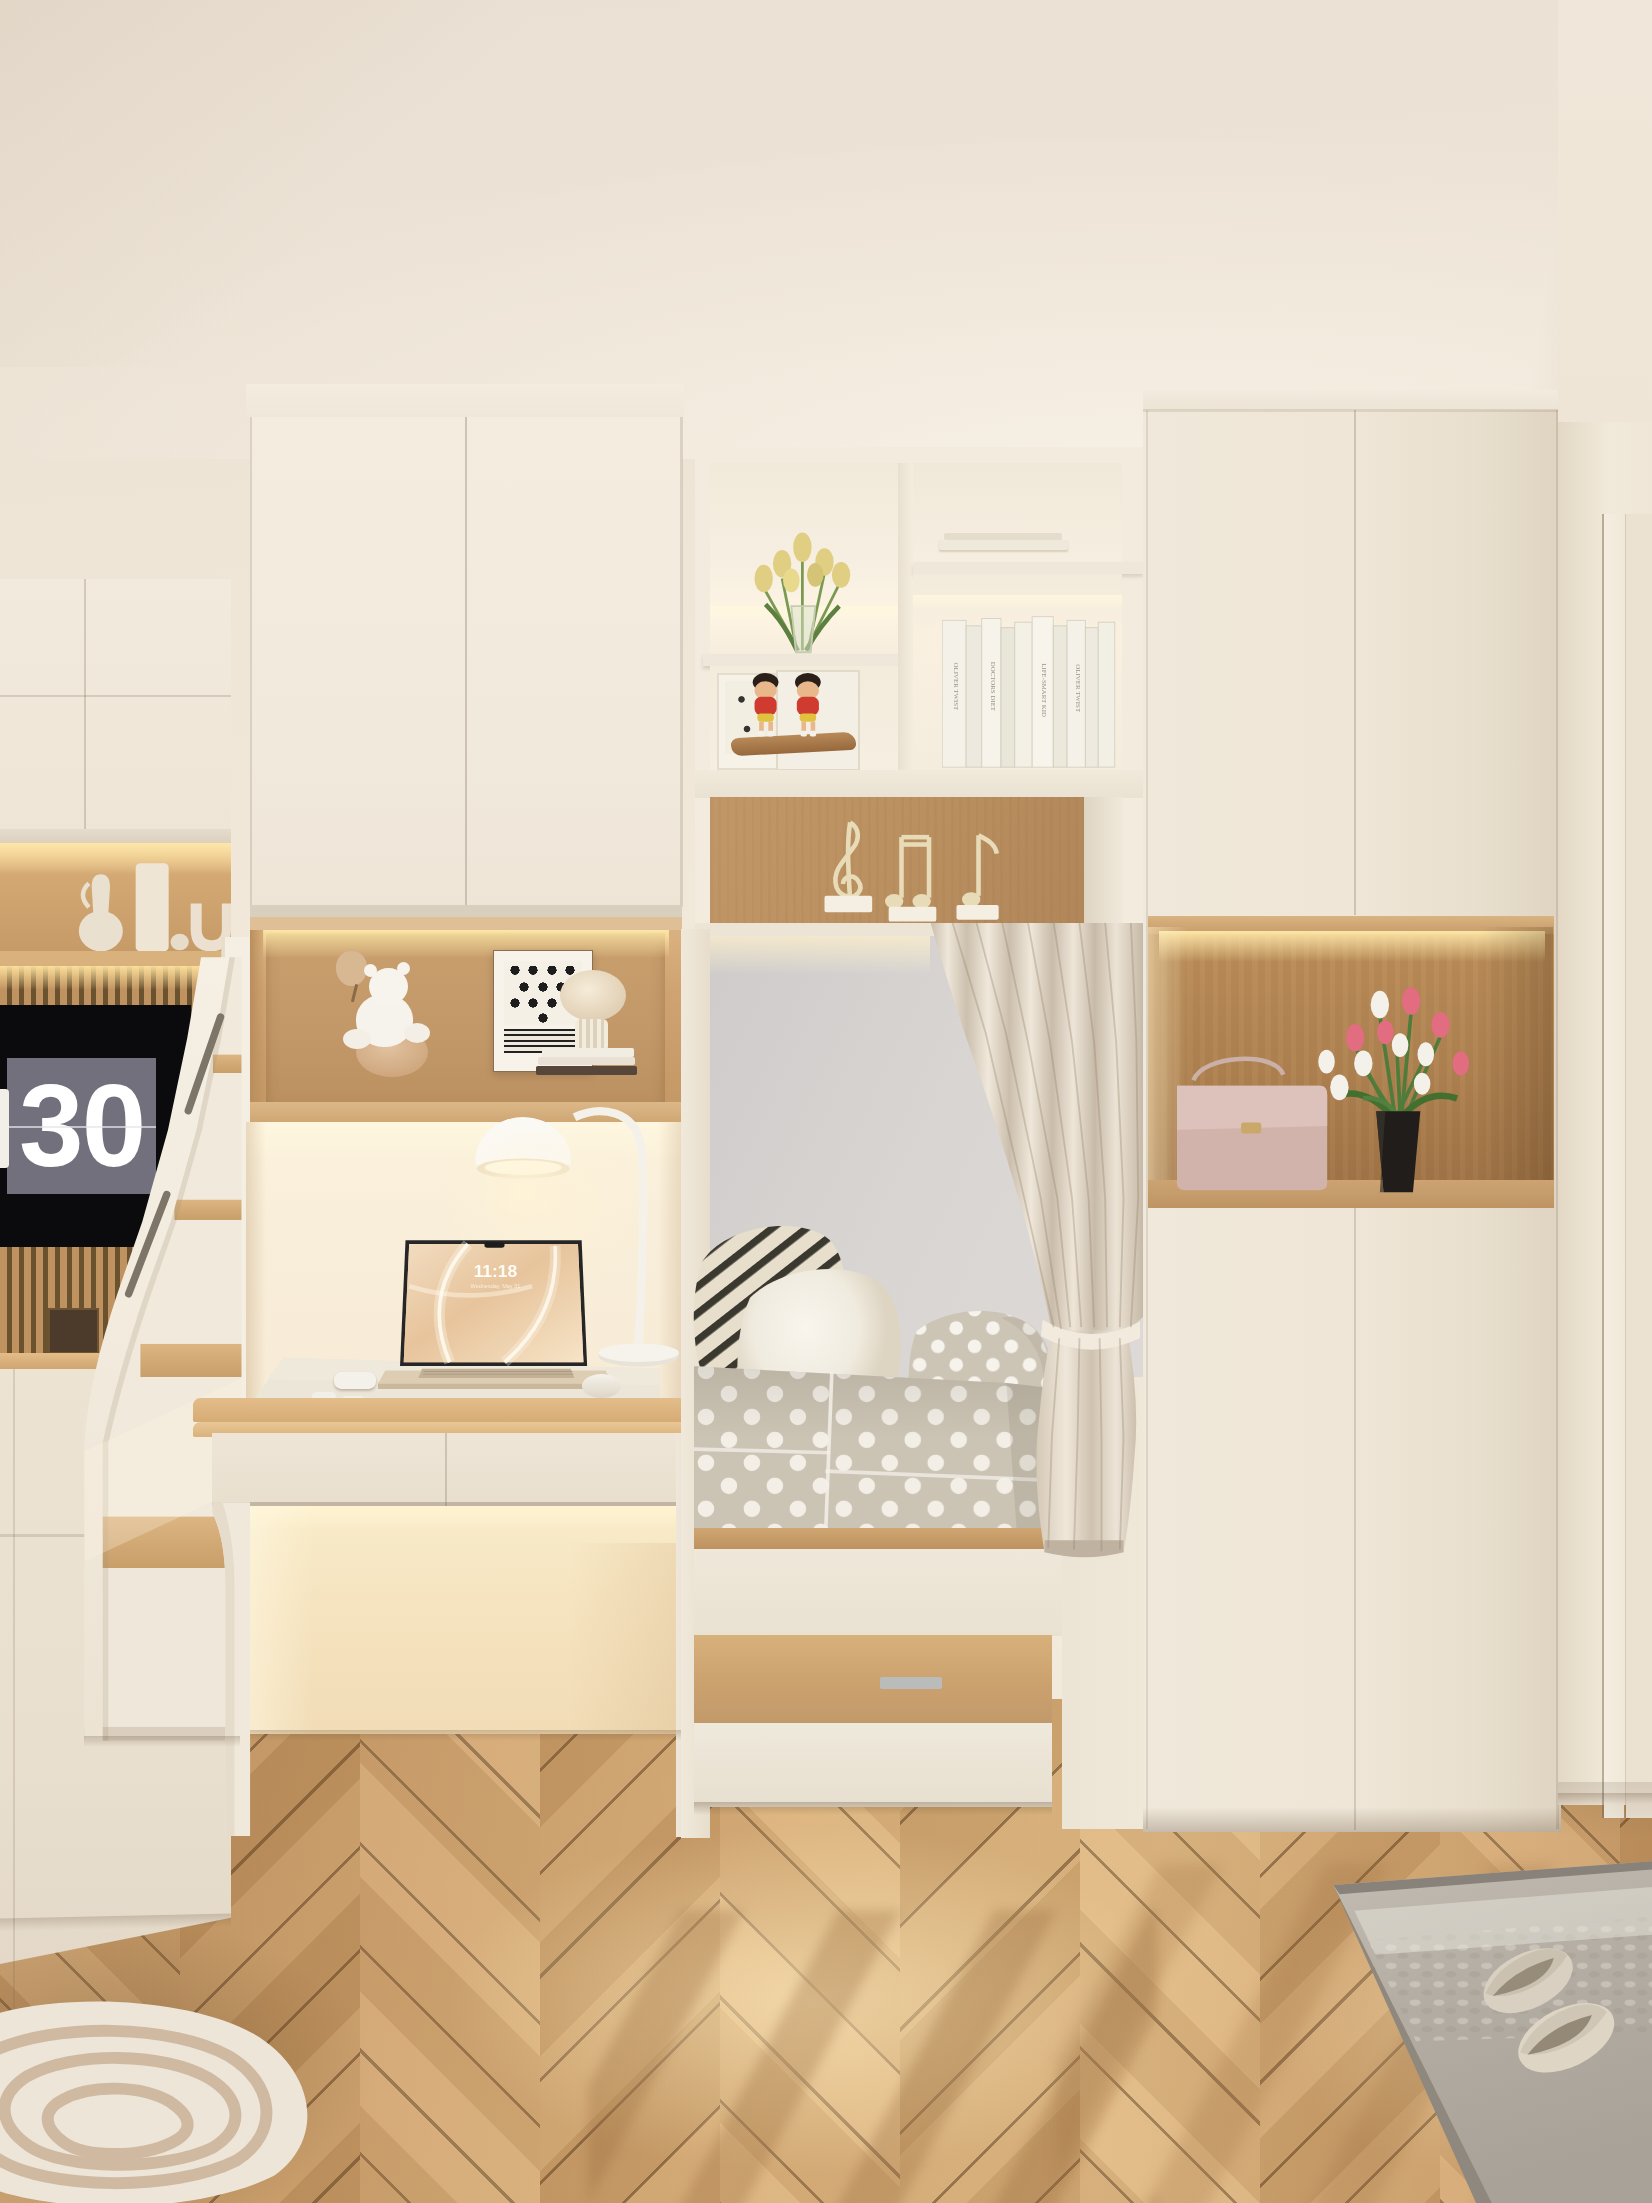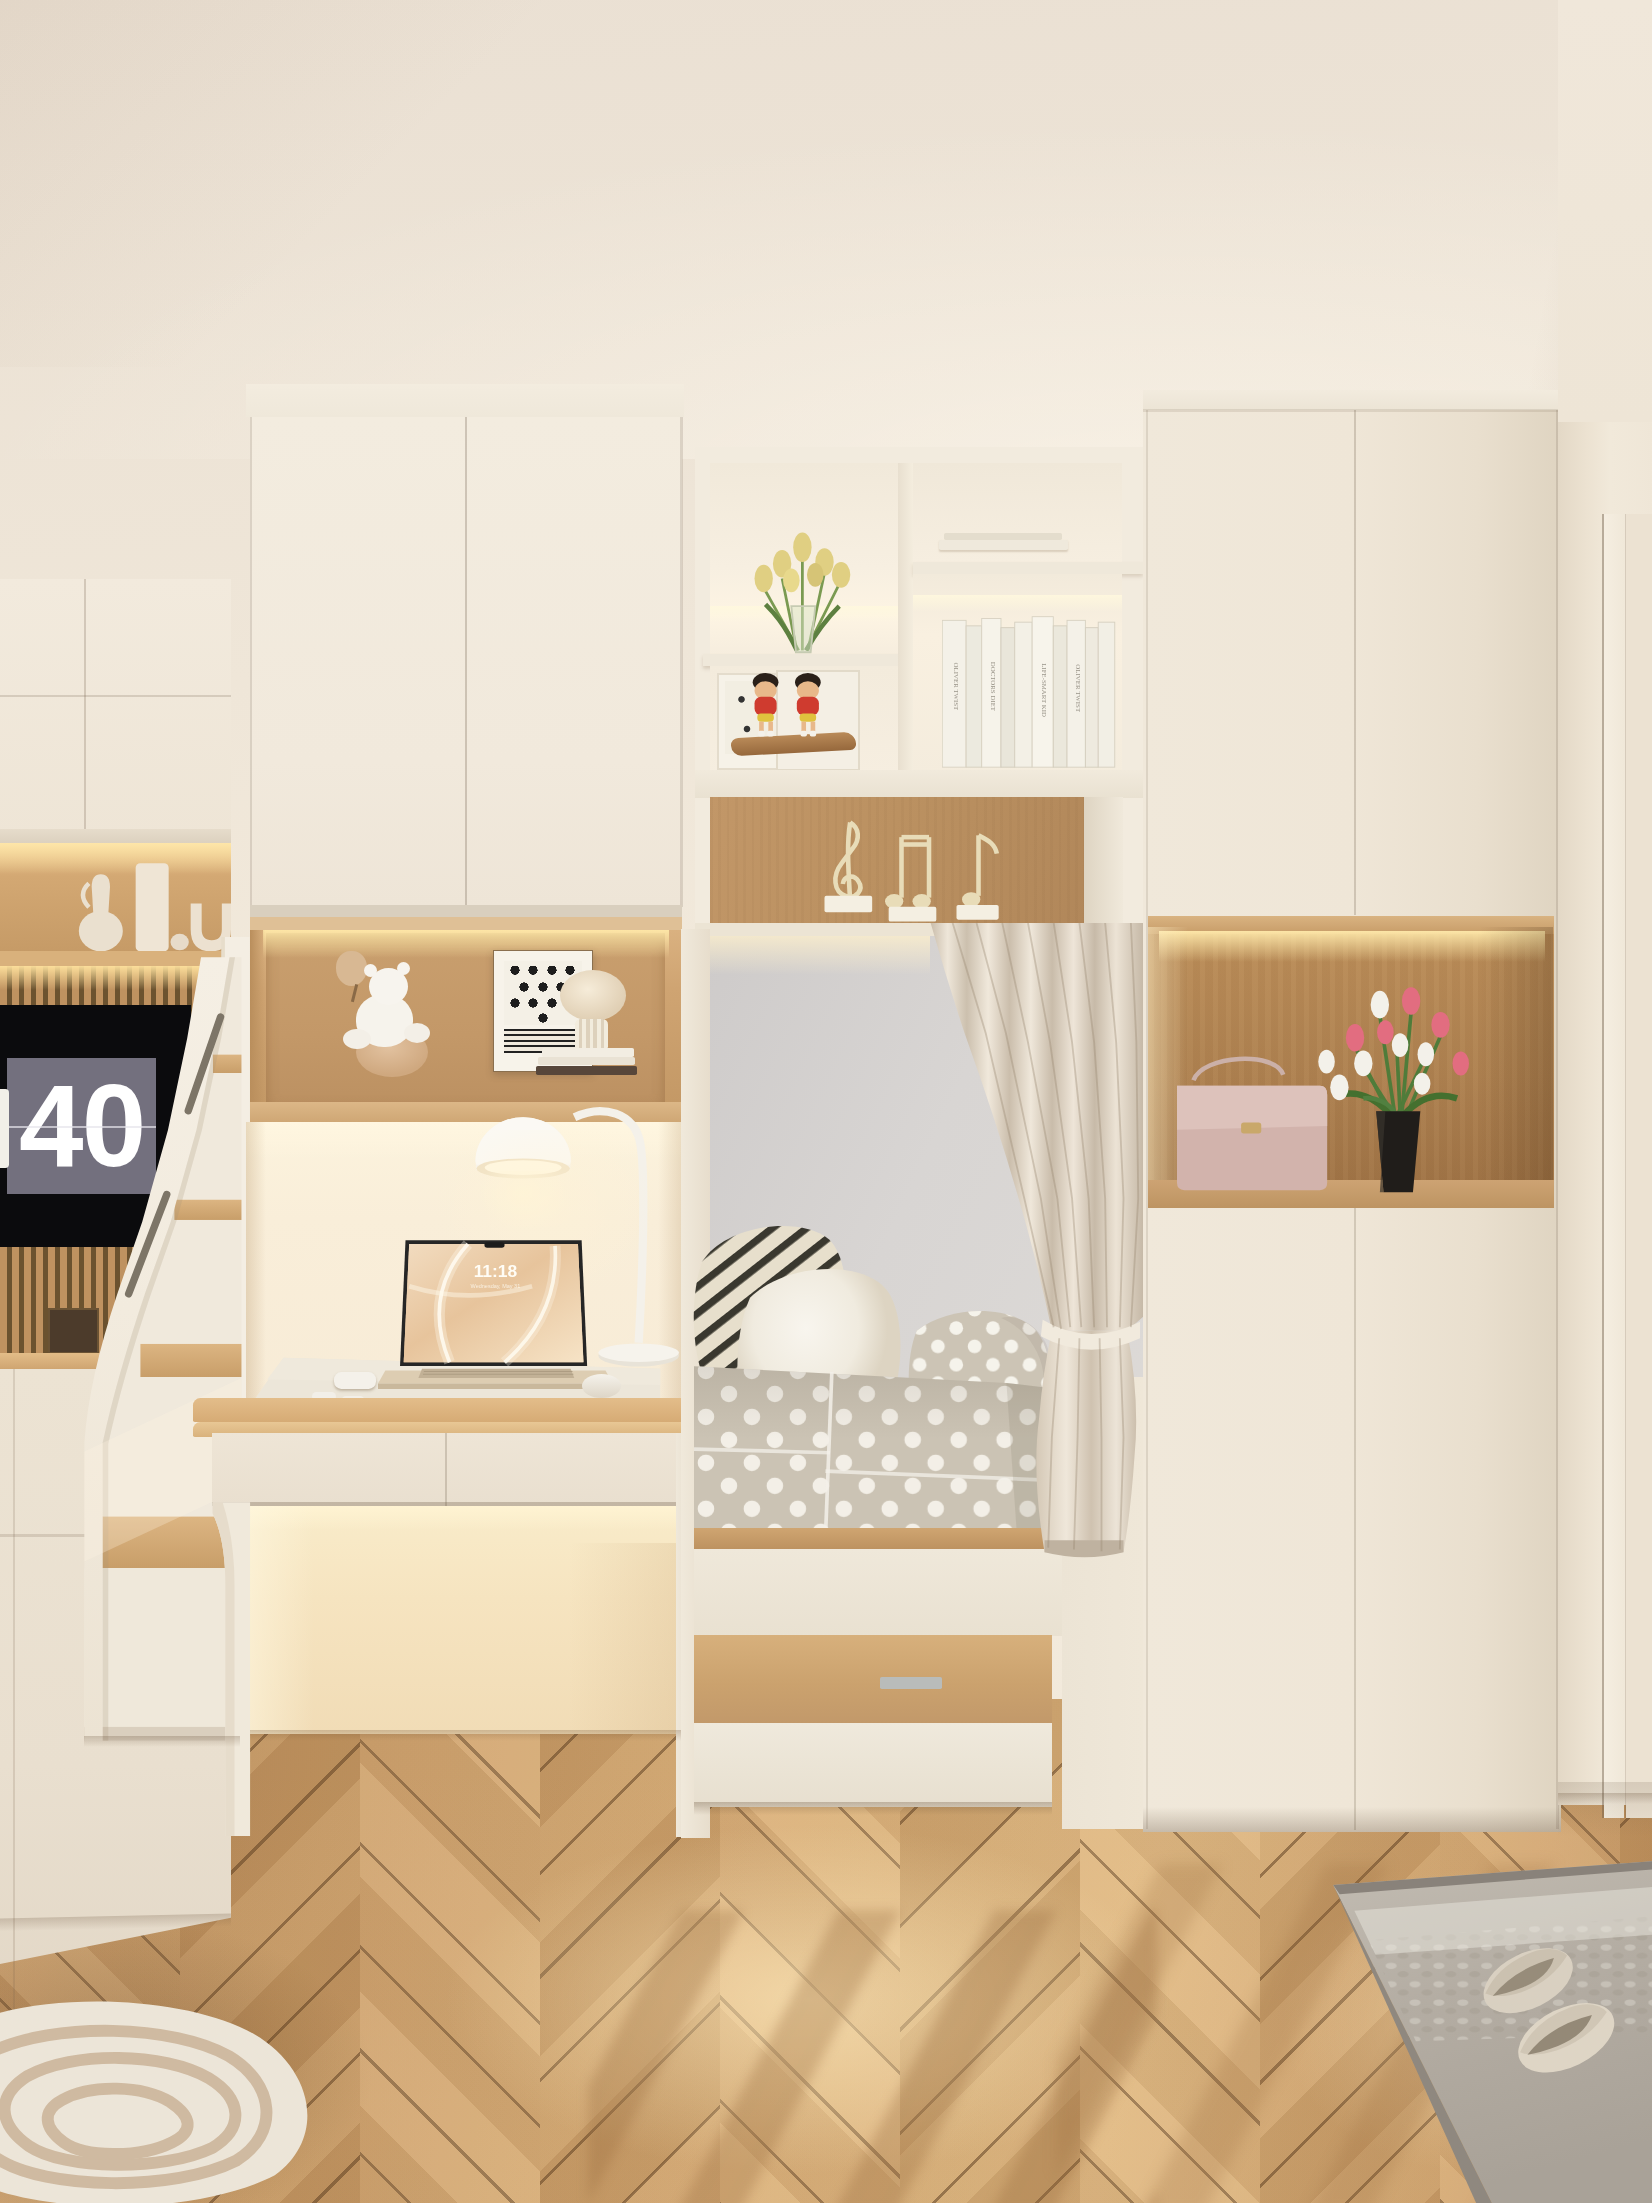--- a/index.html
+++ b/index.html
@@ -70,21 +70,21 @@
     </g>
   </svg>
 
   <div class="abs" style="left:0;top:372px;width:231px;height:14.7px;background:#d9b17c;"></div>
 
   <div class="abs" style="left:0;top:387px;width:231px;height:391px;background:repeating-linear-gradient(90deg,#bf9260 0 7.3px,#6b522f 7.3px 12px);"></div>
   <div class="abs" style="left:0;top:387px;width:231px;height:24px;background:linear-gradient(180deg,rgba(255,226,158,.95),rgba(255,226,158,0));"></div>
 
   <div class="abs" style="left:0;top:426px;width:191px;height:242px;background:#0b0b0d;"></div>
   <div class="abs" style="left:7.3px;top:479px;width:149px;height:136px;background:#73707e;"></div>
-  <div class="abs" style="left:7.3px;top:479px;width:149px;height:136px;display:flex;align-items:center;justify-content:center;color:#fff;font-weight:bold;font-size:116px;letter-spacing:-1.8px;">40</div>
+  <div class="abs" style="left:7.3px;top:479px;width:149px;height:136px;display:flex;align-items:center;justify-content:center;color:#fff;font-weight:bold;font-size:116px;letter-spacing:-1.8px;">30</div>
   <div class="abs" style="left:7.3px;top:547px;width:149px;height:1.8px;background:rgba(230,228,235,.7);"></div>
   <div class="abs" style="left:0;top:510px;width:9.2px;height:79px;background:#f2efe8;border-radius:0 3.7px 3.7px 0;"></div>
 
   <div class="abs" style="left:48px;top:729px;width:51px;height:46px;background:#4c3b2b;border:2.8px solid #6b5334;box-sizing:border-box;"></div>
 
   <div class="abs" style="left:0;top:774px;width:231px;height:15.6px;background:linear-gradient(180deg,#e3bd88,#cfa571);"></div>
 
   <div class="abs" style="left:0;top:790px;width:231px;height:661px;background:linear-gradient(180deg,#ece3d3 0%,#e9dfcf 60%,#e2d7c6 100%);clip-path:polygon(0 0,100% 0,100% 83%,0 90%);"></div>
   <div class="abs" style="left:13px;top:790px;width:1.8px;height:661px;background:rgba(120,100,80,.18);"></div>
   <div class="abs" style="left:0;top:955px;width:231px;height:2.8px;background:rgba(120,100,80,.20);"></div>

